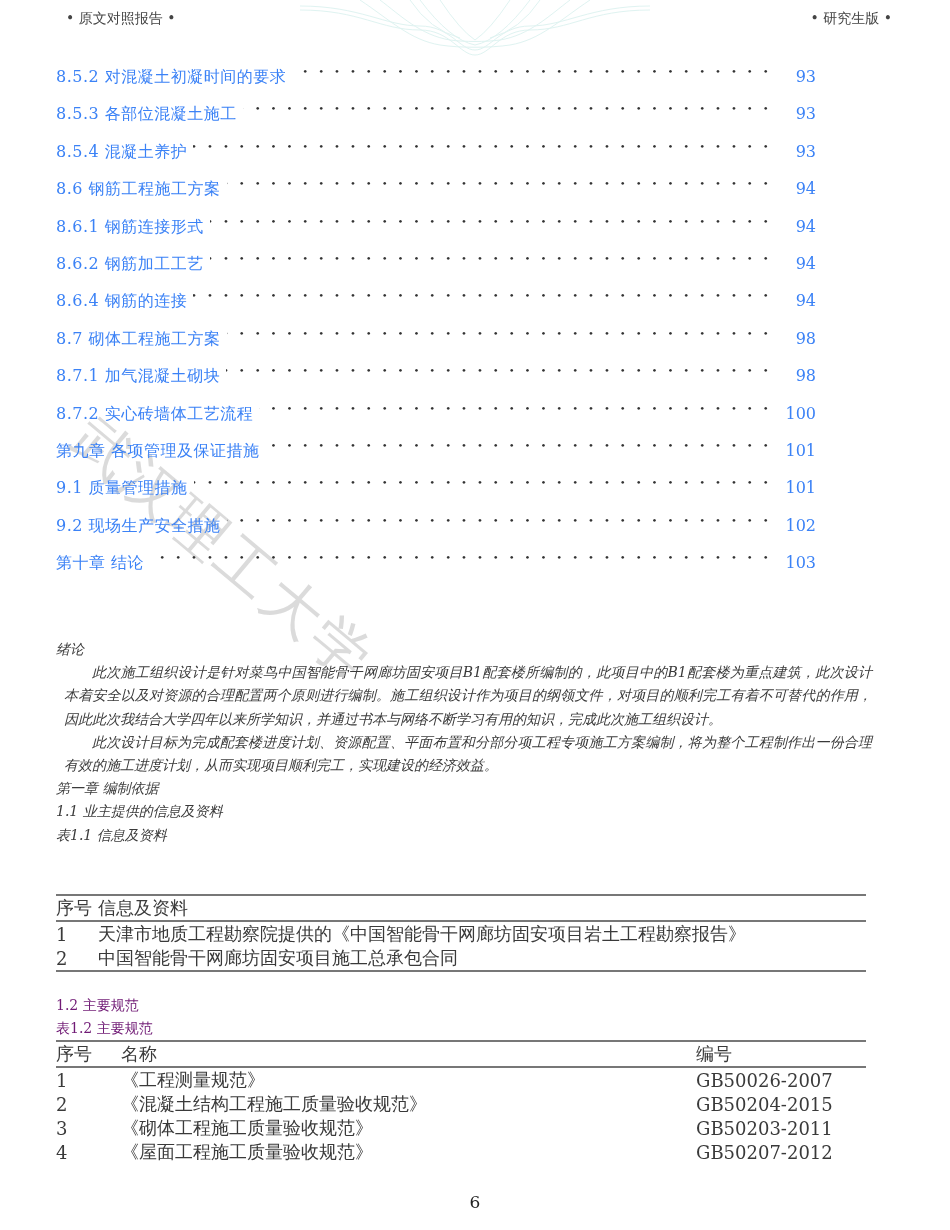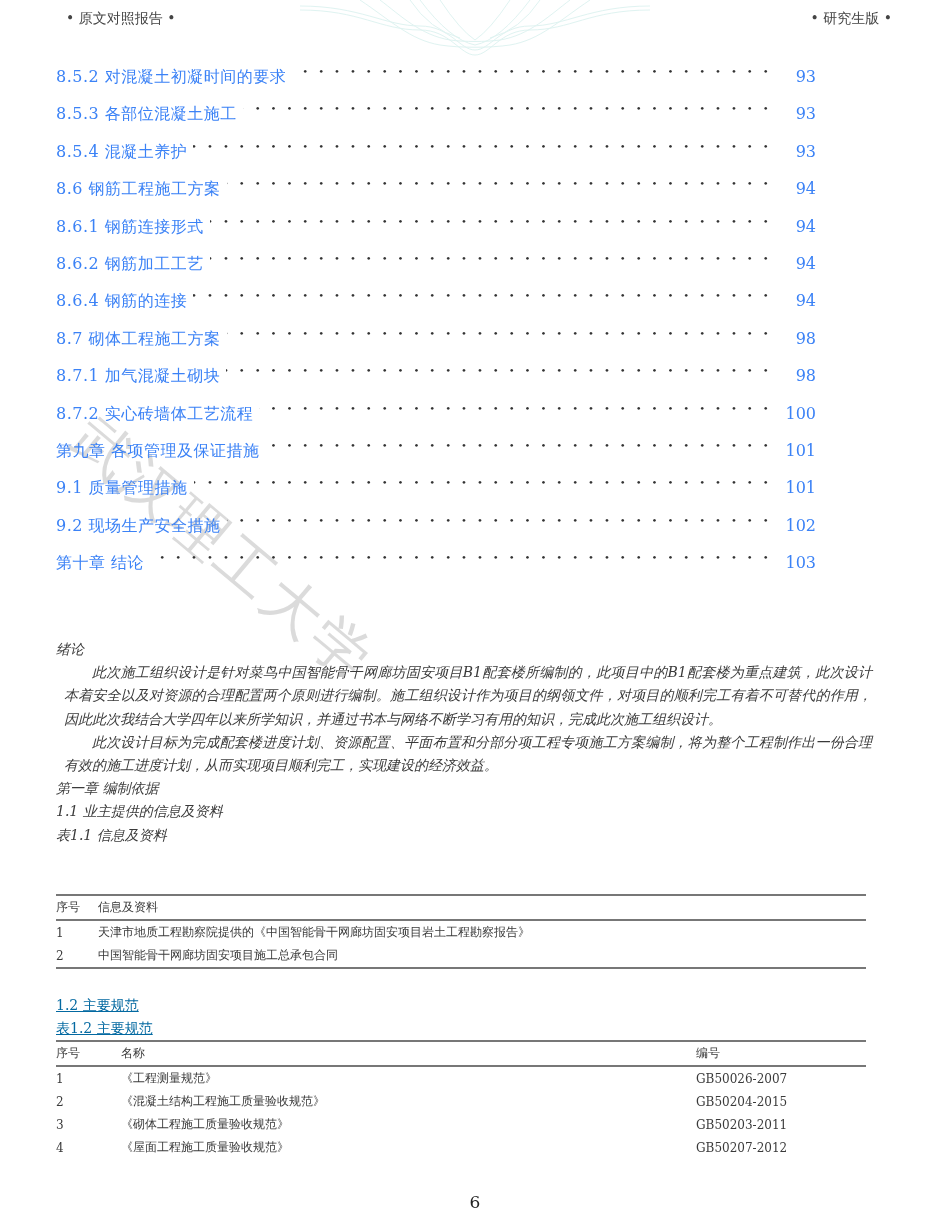--- a/index.html
+++ b/index.html
@@ -106,21 +106,21 @@
     }
     .body-text p {
       margin: 0;
       text-align: justify;
       text-align-last: left;
     }
     .body-text .indent { text-indent: 28px; margin-left: 8px; }
 
     table.doc-table {
       border-collapse: collapse;
-      font-size: 12px;
+      font-size: 18px;
       color: #3a3a3a;
     }
     .table1 {
       position: absolute;
       left: 56px;
       top: 894px;
       width: 810px;
     }
     .table1 th, .table1 td {
       text-align: left;
@@ -131,22 +131,21 @@
     .table1 thead tr { border-top: 2px solid #777; border-bottom: 2px solid #777; }
     .table1 tbody tr:last-child { border-bottom: 2px solid #777; }
     .table1 .col-no { width: 42px; }
 
     .sec12 {
       position: absolute;
       left: 56px;
       top: 994px;
       font-size: 14px;
       line-height: 23px;
-      color: #0369a1;
-      text-decoration: underline;
+      color: #701a75;
     }
     .table2 {
       position: absolute;
       left: 56px;
       top: 1040px;
       width: 810px;
     }
     .table2 th, .table2 td {
       text-align: left;
       font-weight: normal;

